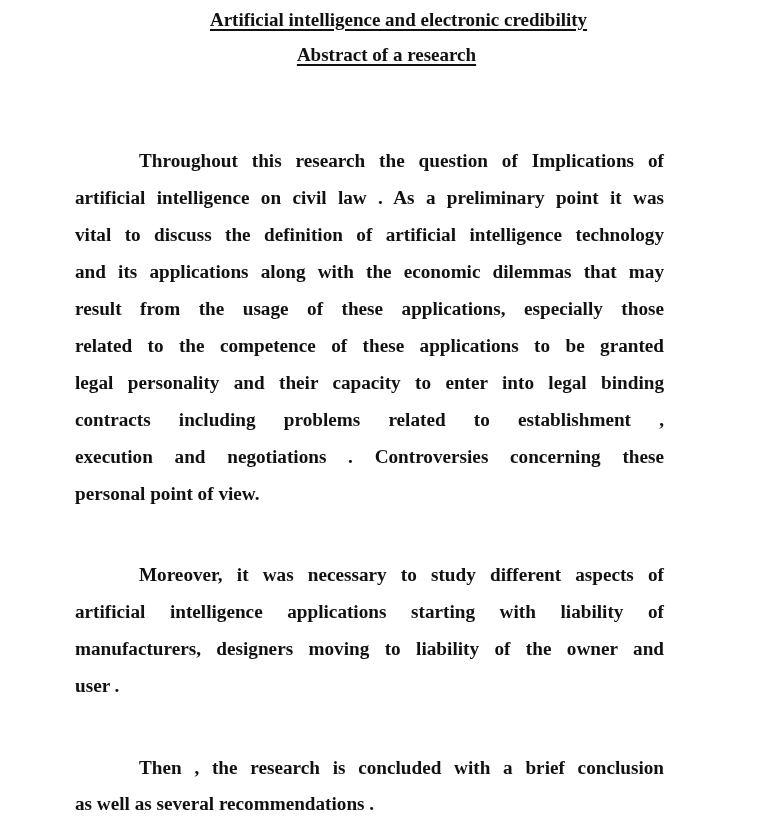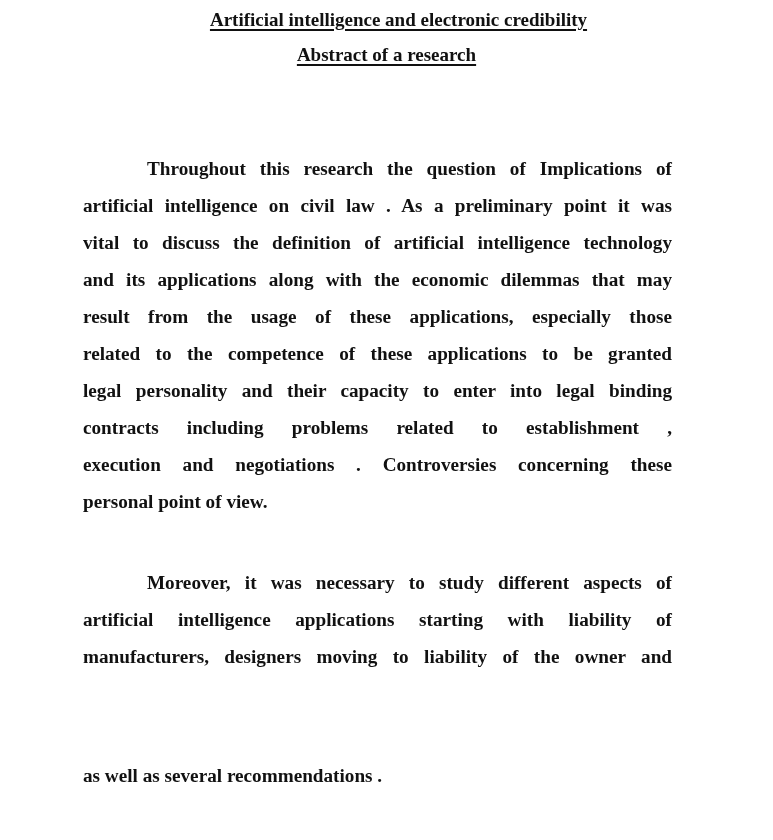--- a/index.html
+++ b/index.html
@@ -26,21 +26,21 @@
       text-decoration-thickness: 1.5px;
       text-underline-offset: 3px;
       margin: 0;
     }
     #doc-title { top: 9px; padding-left: 12px; }
     #doc-subtitle { top: 44px; }
     .para {
       position: absolute;
       left: 75px;
       width: 589px;
-      margin: 8px;
+      margin: 0;
     }
     .line {
       display: block;
       height: 37px;
       line-height: 37px;
       font-weight: bold;
       font-size: 19.2px;
       white-space: nowrap;
       text-align: justify;
       text-align-last: justify;
@@ -73,17 +73,19 @@
   <span class="line">legal personality and their capacity to enter into legal binding</span>
   <span class="line">contracts including problems related to establishment ,</span>
   <span class="line">execution and negotiations . Controversies concerning these</span>
   <span class="line last">personal point of view.</span>
 </div>
 
 <div id="para-2" class="para">
   <span class="line first">Moreover, it was necessary to study different aspects of</span>
   <span class="line">artificial intelligence applications starting with liability of</span>
   <span class="line">manufacturers, designers moving to liability of the owner and</span>
+  <span class="line last">user .</span>
 </div>
 
 <div id="para-3" class="para">
+  <span class="line first">Then , the research is concluded with a brief conclusion</span>
   <span class="line last">as well as several recommendations .</span>
 </div>
 
 </body></html>

